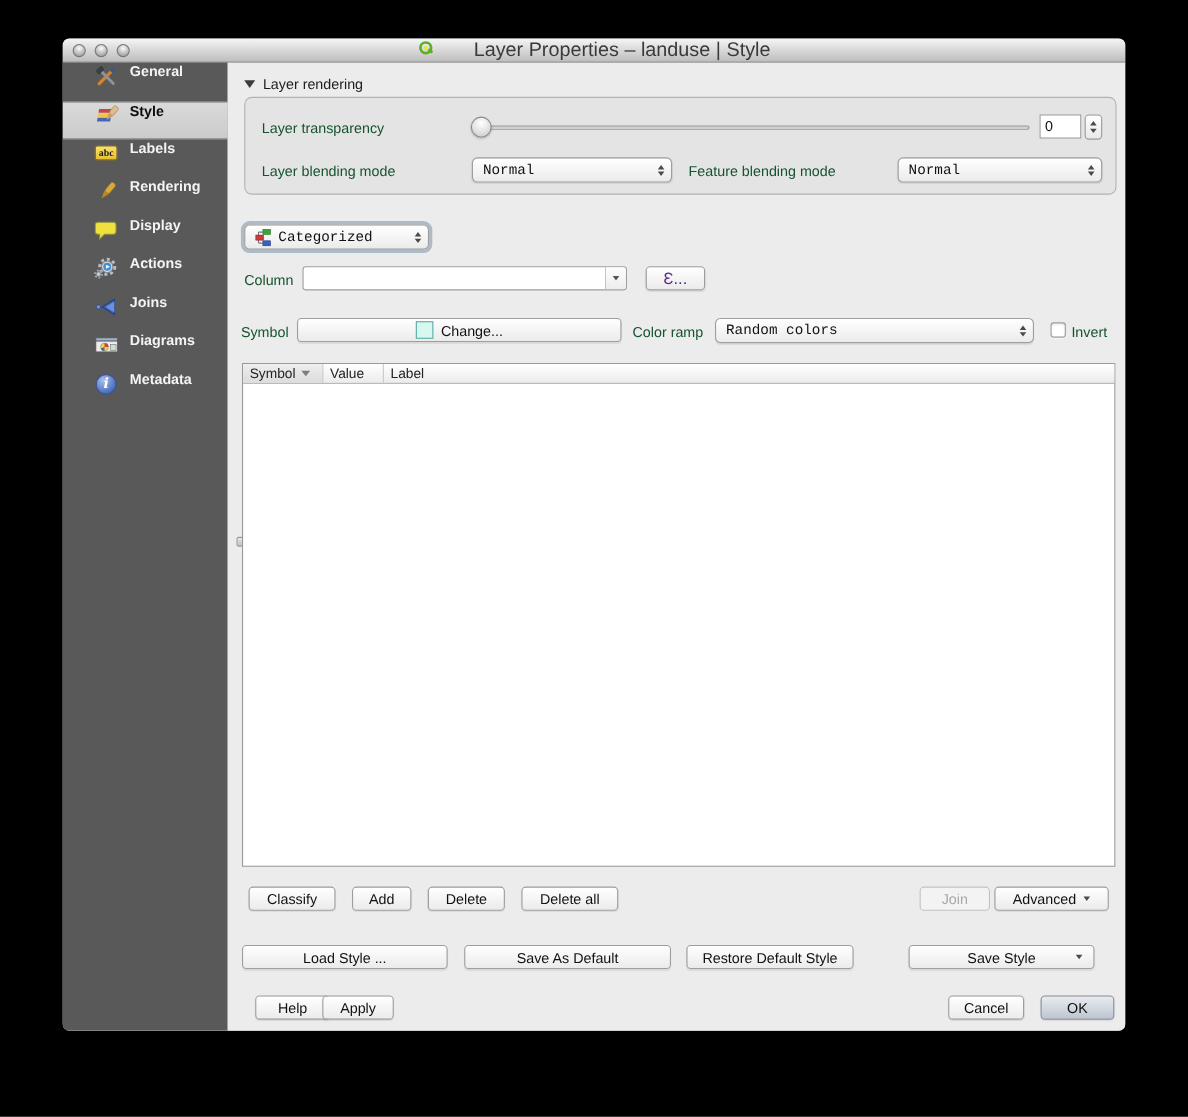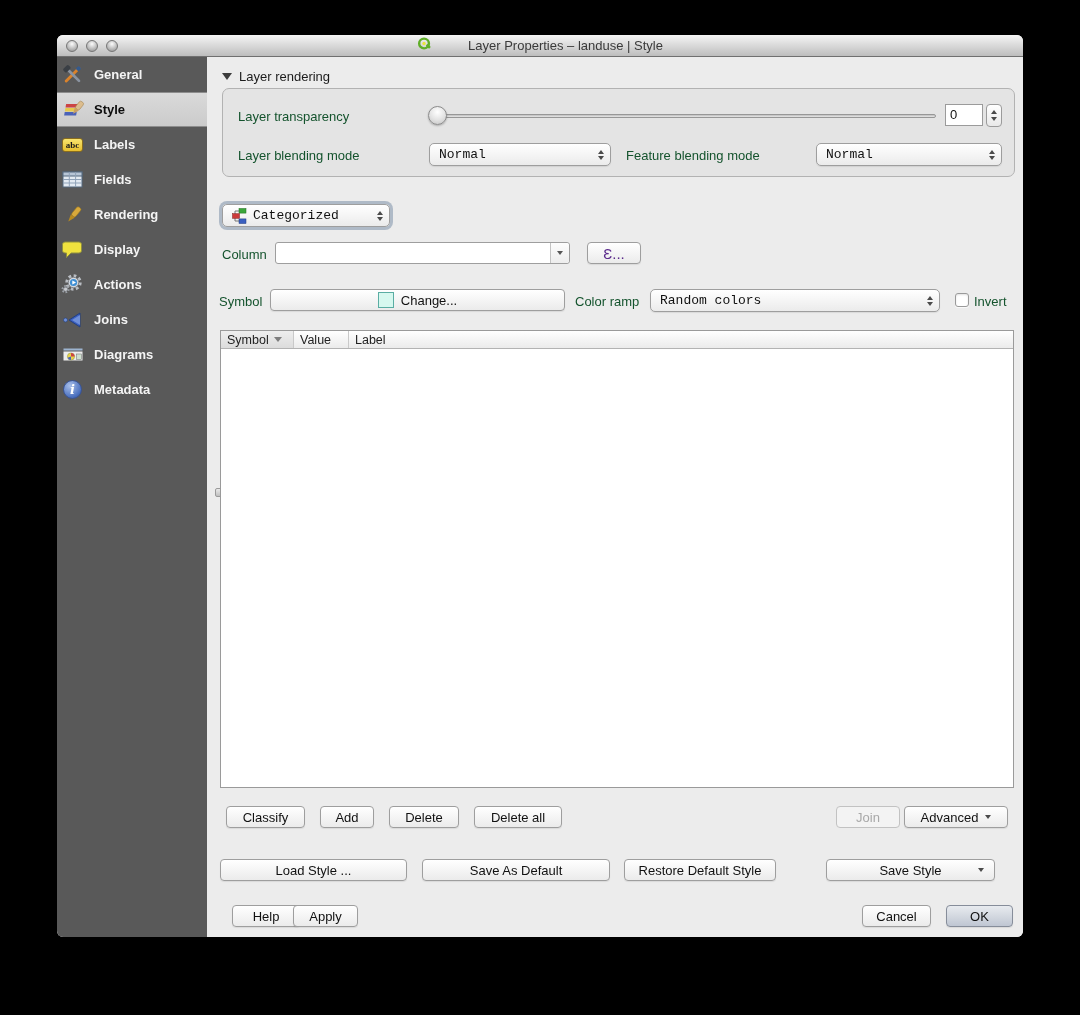--- a/index.html
+++ b/index.html
@@ -12,26 +12,26 @@
 
   
   .titlebar { position:absolute; left:0; top:0; right:0; height:22px;
               background:linear-gradient(#f5f5f5,#bdbdbd);
               border-bottom:1px solid #6f6f6f; display:flex; align-items:center; }
   .traffic { position:absolute; left:9px; top:5px; display:flex; gap:8px; }
   .tl { width:12px; height:12px; border-radius:50%;
         background:radial-gradient(circle at 50% 30%, #fcfcfc, #c9c9c9 45%, #8e8e8e);
         border:1px solid #767676; }
   .title-wrap { width:100%; display:flex; align-items:center; justify-content:center; gap:5px; }
-  .title-text { font-size:13px; color:#3a3a3a;margin-left:31px; }
+  .title-text { font-size:18px; color:#3a3a3a;margin-left:31px; }
 
   
   .sidebar { position:absolute; left:0; top:22px; bottom:0; width:150px; background:#595959; }
-  .side-item { position:relative; height:35px; display:flex; align-items:center;
-               padding-left:3px; gap:9px; cursor:default; }
+  .side-item { position:relative; height:35px; display:flex; align-items:flex-start;
+               padding-left:27px; gap:9px; cursor:default; }
   .side-item .slabel { font-size:13px; font-weight:700; color:#f4f4f4; }
   .side-item.sel { background:linear-gradient(#dadada,#cbcbcb);
                    border-top:1px solid #8d8d8d; border-bottom:1px solid #8d8d8d; }
   .side-item.sel .slabel { color:#0c0c0c; }
   .sicon { width:25px; height:24px; display:flex; align-items:center; justify-content:center; }
   .abc-tag { background:linear-gradient(#f8e46e,#e7bf2e); border:1px solid #8a6d1f;
              border-radius:3px; color:#1a1a1a; font-weight:700; font-size:9px;
              padding:1px 3px; line-height:10px;font-family:Liberation Serif, serif; }
   .info-orb { width:19px; height:19px; border-radius:50%; color:#fff;
               background:radial-gradient(circle at 35% 28%, #a9c0ea, #4a6fbe 70%, #33508f);
@@ -170,33 +170,20 @@
       <span class="slabel">Style</span>
     </div>
 
     <div class="side-item">
       <span class="sicon">
         <span class="abc-tag">abc</span>
       </span>
       <span class="slabel">Labels</span>
     </div>
 
-    <div class="side-item">
-      <span class="sicon">
-        <svg width="21" height="19" viewBox="0 0 21 19">
-          <rect x="1" y="2" width="19" height="15" fill="#e3eaf2" stroke="#55687e"></rect>
-          <rect x="1" y="2" width="19" height="4" fill="#b7c5d6" stroke="#55687e"></rect>
-          <line x1="1" y1="9.5" x2="20" y2="9.5" stroke="#8fa2b8"></line>
-          <line x1="1" y1="13" x2="20" y2="13" stroke="#8fa2b8"></line>
-          <line x1="7.3" y1="2" x2="7.3" y2="17" stroke="#8fa2b8"></line>
-          <line x1="13.6" y1="2" x2="13.6" y2="17" stroke="#8fa2b8"></line>
-        </svg>
-      </span>
-      <span class="slabel">Fields</span>
-    </div>
 
     <div class="side-item">
       <span class="sicon">
         <svg width="22" height="22" viewBox="0 0 22 22">
           <g transform="rotate(40 11 11)">
             <rect x="9" y="1" width="5" height="11" rx="2" fill="#d8a93c" stroke="#9c7a1e" stroke-width=".6"></rect>
             <polygon points="9,12 14,12 11.5,19" fill="#b88a1f"></polygon>
           </g>
         </svg>
       </span>

